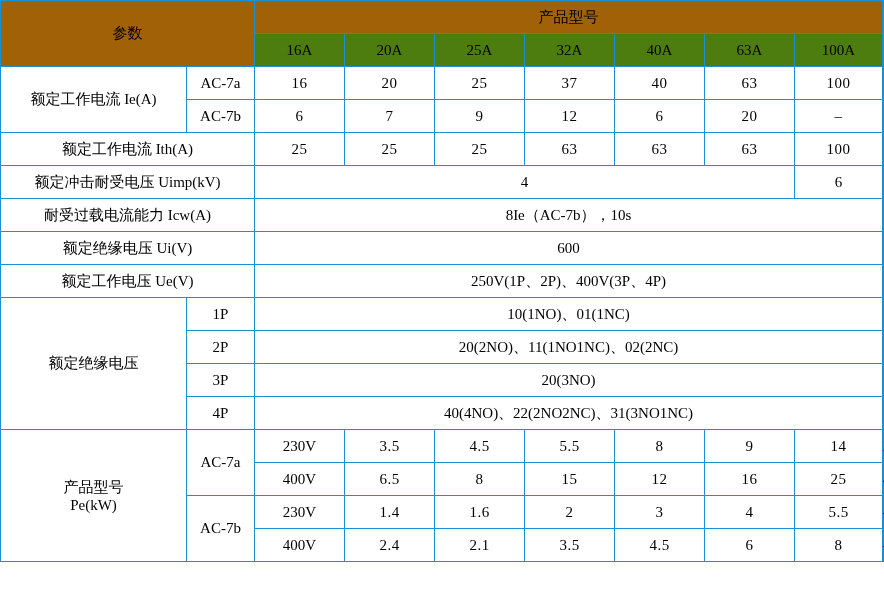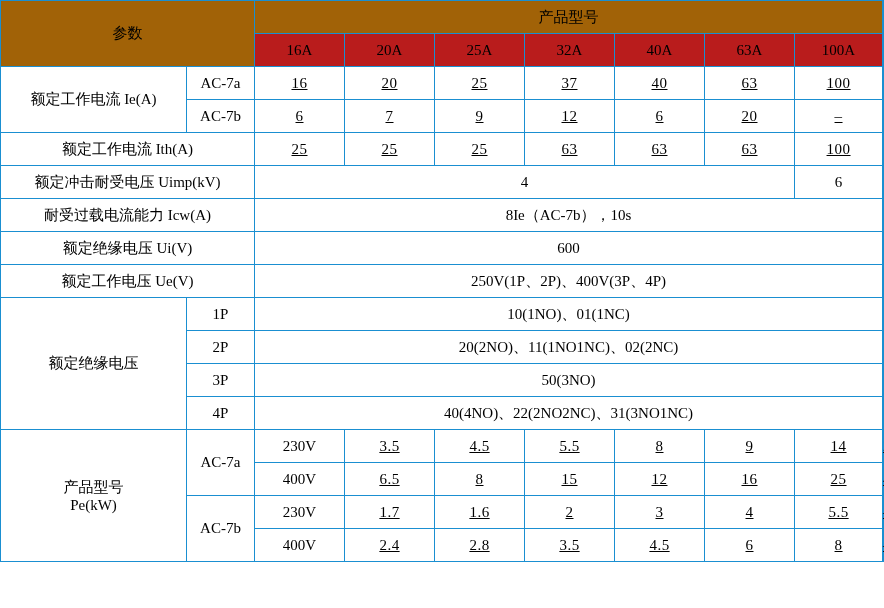--- a/index.html
+++ b/index.html
@@ -29,41 +29,40 @@
     height: 32px;
     font-weight: normal;
   }
   .hdr {
     background: #a16207;
     color: #ffffff;
     font-weight: bold;
     font-size: 16px;
   }
   .hdr-sub {
-    background: #b91c1c;
+    background: #4d7c0f;
     color: #ffffff;
     font-weight: bold;
     font-size: 14px;
     height: 28px;
   }
   .rowlabel {
     text-align: left;
     padding-left: 8px;
     font-size: 15px;
   }
   .sublabel {
     font-size: 14px;
   }
   .wide {
     font-size: 15px;
   }
   .num {
     font-size: 15px;
     letter-spacing: 0.5px;
-    text-decoration: underline;
   }
 </style>
 </head>
 <body>
 
 <table id="spec-table">
   <colgroup>
     <col style="width:186px">
     <col style="width:68px">
     <col style="width:90px">
@@ -149,21 +148,21 @@
       <td class="rowlabel" rowspan="4">额定绝缘电压</td>
       <td class="sublabel">1P</td>
       <td class="wide" colspan="7">10(1NO)、01(1NC)</td>
     </tr>
     <tr>
       <td class="sublabel">2P</td>
       <td class="wide" colspan="7">20(2NO)、11(1NO1NC)、02(2NC)</td>
     </tr>
     <tr>
       <td class="sublabel">3P</td>
-      <td class="wide" colspan="7">50(3NO)</td>
+      <td class="wide" colspan="7">20(3NO)</td>
     </tr>
     <tr>
       <td class="sublabel">4P</td>
       <td class="wide" colspan="7">40(4NO)、22(2NO2NC)、31(3NO1NC)</td>
     </tr>
 
     <tr>
       <td class="rowlabel" rowspan="4" style="width:118px">
         <div>产品型号</div>
         <div>Pe(kW)</div>
@@ -184,32 +183,32 @@
       <td class="num">8</td>
       <td class="num">15</td>
       <td class="num">12</td>
       <td class="num">16</td>
       <td class="num">25</td>
       <td class="num">40</td>
     </tr>
     <tr>
       <td class="sublabel" rowspan="2">AC-7b</td>
       <td class="sublabel">230V</td>
-      <td class="num">1.7</td>
+      <td class="num">1.4</td>
       <td class="num">1.6</td>
       <td class="num">2</td>
       <td class="num">3</td>
       <td class="num">4</td>
       <td class="num">5.5</td>
       <td class="num">–</td>
     </tr>
     <tr>
       <td class="sublabel">400V</td>
       <td class="num">2.4</td>
-      <td class="num">2.8</td>
+      <td class="num">2.1</td>
       <td class="num">3.5</td>
       <td class="num">4.5</td>
       <td class="num">6</td>
       <td class="num">8</td>
       <td class="num">–</td>
     </tr>
   </tbody>
 </table>
 
 </body></html>

